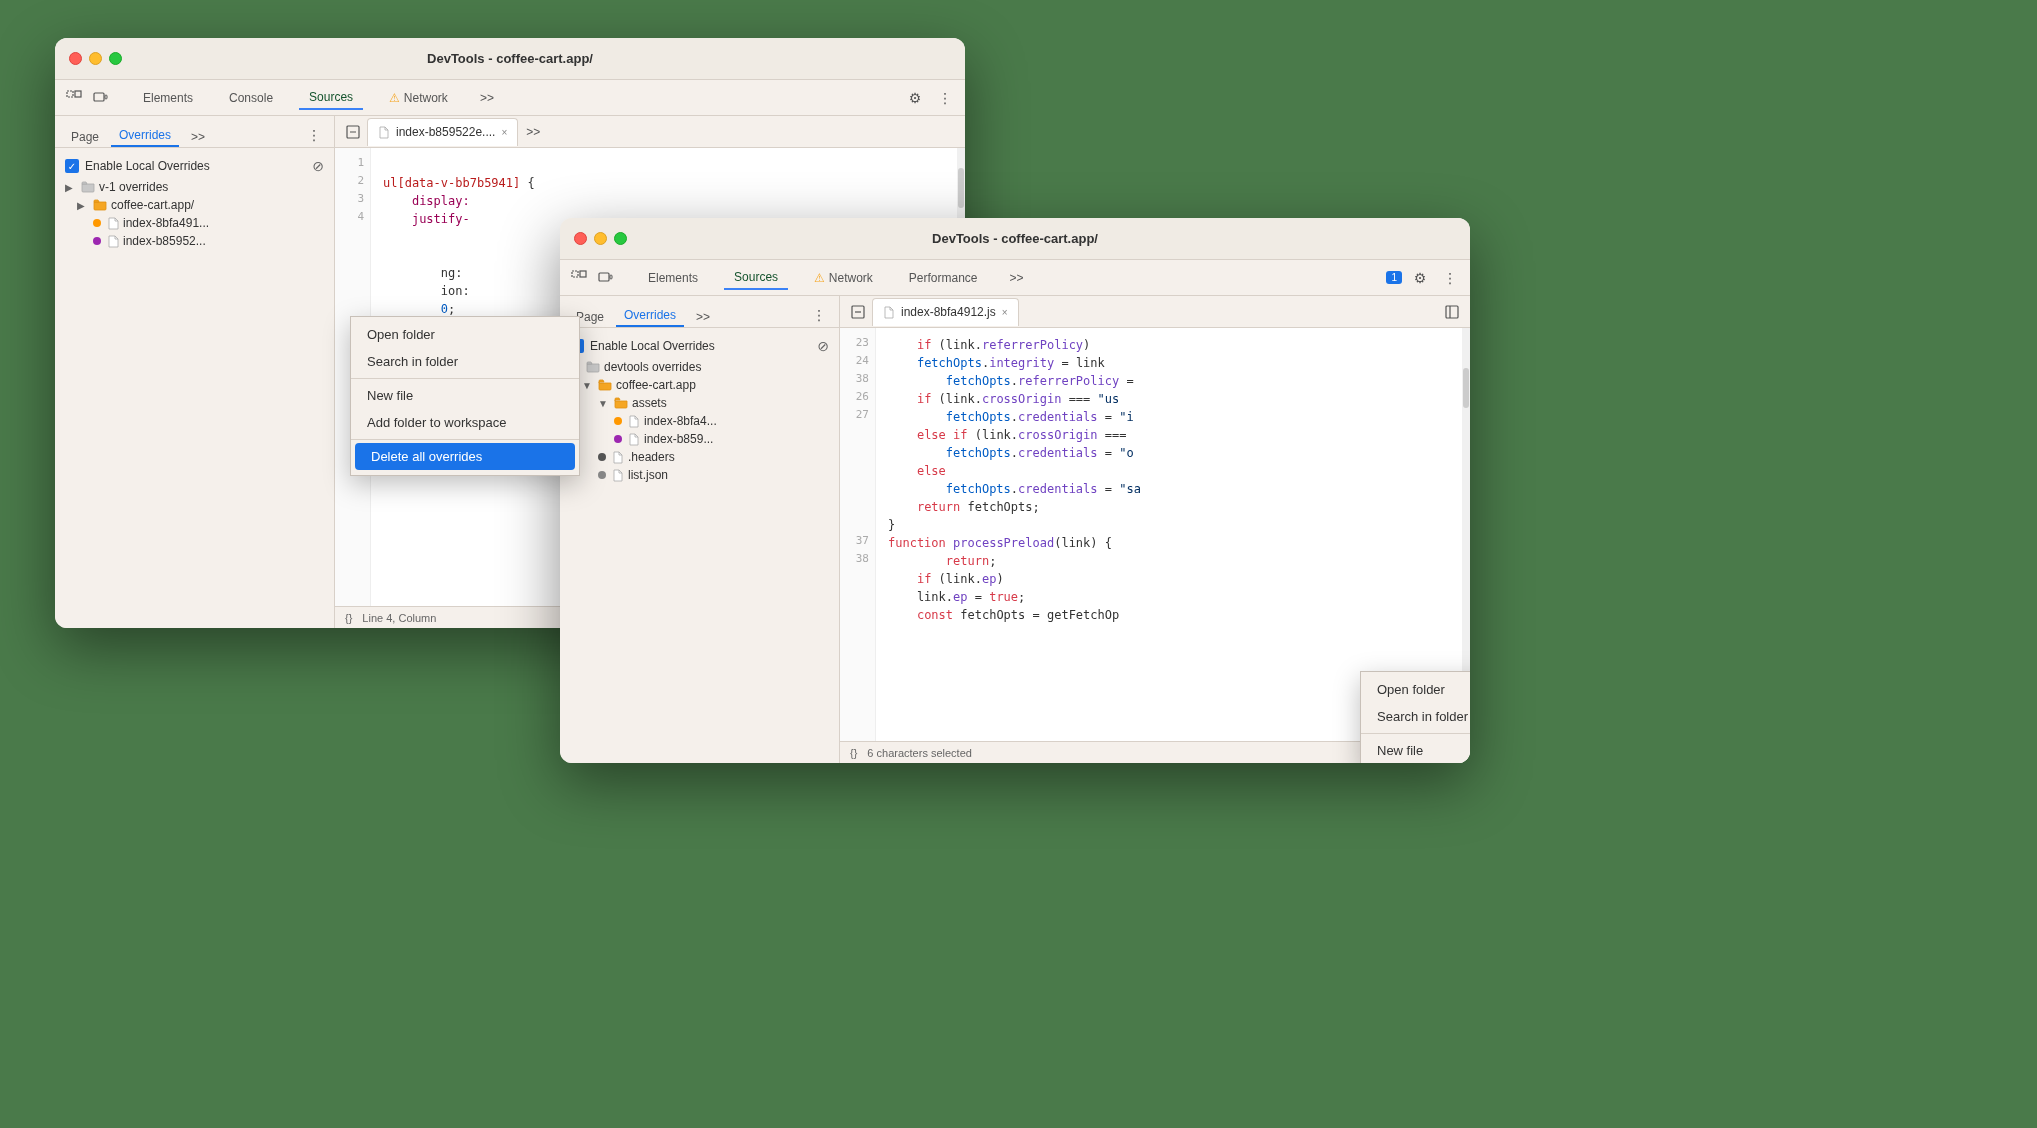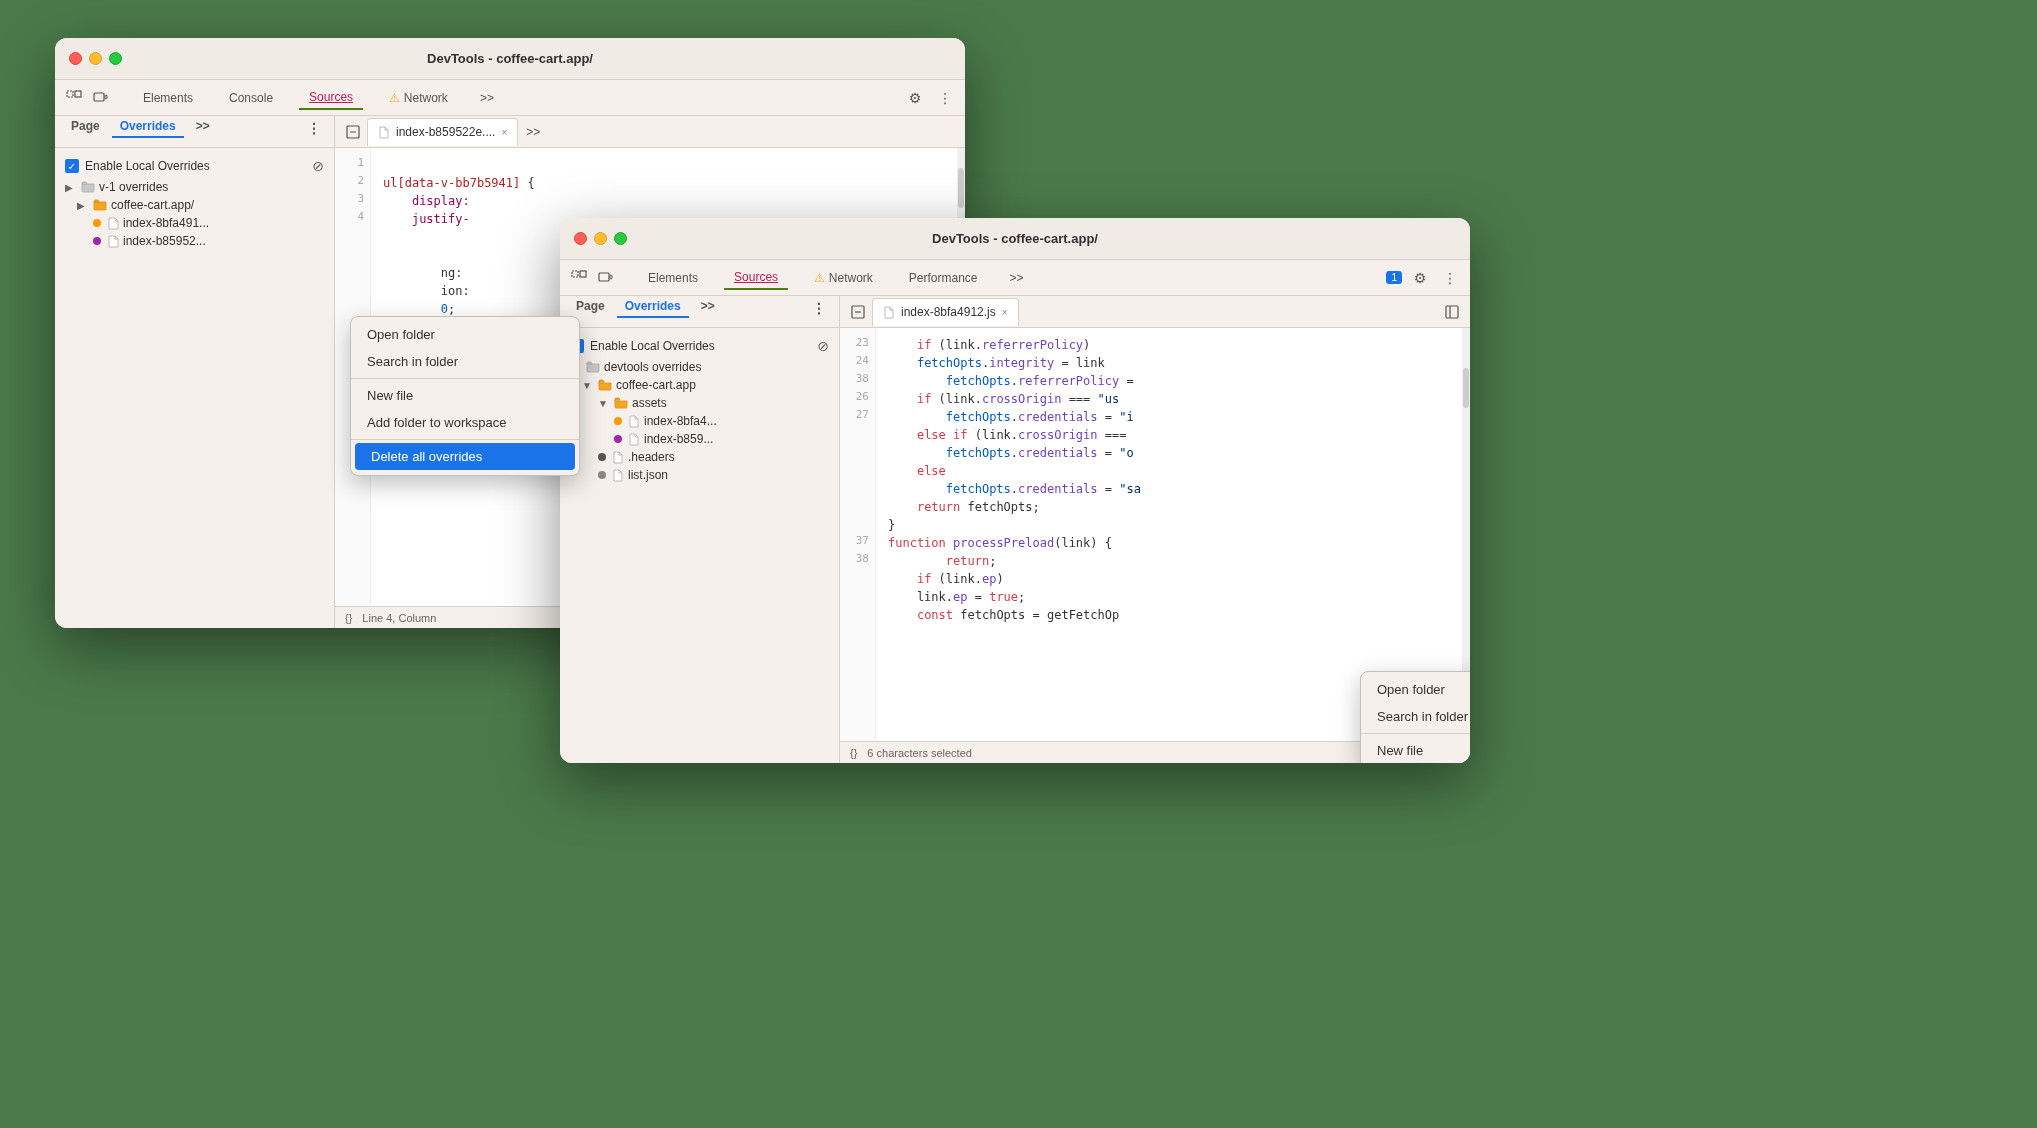--- a/index.html
+++ b/index.html
@@ -95,24 +95,23 @@
       color: #555;
       cursor: pointer;
       border-radius: 4px;
       display: flex;
       align-items: center;
       gap: 4px;
       white-space: nowrap;
     }
 
     .tab.active {
-      color: #be185d;
-      border-bottom: 2px solid #4d7c0f;
+      color: #14532d;
+      border-bottom: 2px solid #3b82f6;
       border-radius: 0;
-      text-decoration: underline;
     }
 
     .tab-icons {
       display: flex;
       gap: 4px;
       margin-right: 6px;
     }
 
     .tab-icon-btn {
       width: 22px;
@@ -164,25 +163,24 @@
       background: #f5f0eb;
       border-right: 1px solid #d8d0c8;
       display: flex;
       flex-direction: column;
       overflow: hidden;
     }
 
     .sidebar-tabs {
       height: 32px;
       display: flex;
-      align-items: flex-start;
+      align-items: flex-end;
       padding: 0 8px;
       border-bottom: 1px solid #d8d0c8;
       gap: 4px;
-      font-weight: bold;
     }
 
     .sidebar-tab {
       padding: 3px 8px;
       font-size: 12px;
       color: #555;
       cursor: pointer;
     }
 
     .sidebar-tab.active {
@@ -352,21 +350,21 @@
       font-size: 11px;
       color: #666;
       gap: 10px;
     }
 
     
     .context-menu {
       position: absolute;
       background: #f5f0eb;
       border: 1px solid #c8c0b8;
-      border-radius: 8px;
+      border-radius: 0;
       box-shadow: 0 8px 25px rgba(0,0,0,0.25);
       min-width: 200px;
       padding: 4px 0;
       z-index: 100;
     }
 
     .menu-item {
       padding: 6px 16px;
       font-size: 13px;
       color: #333;

